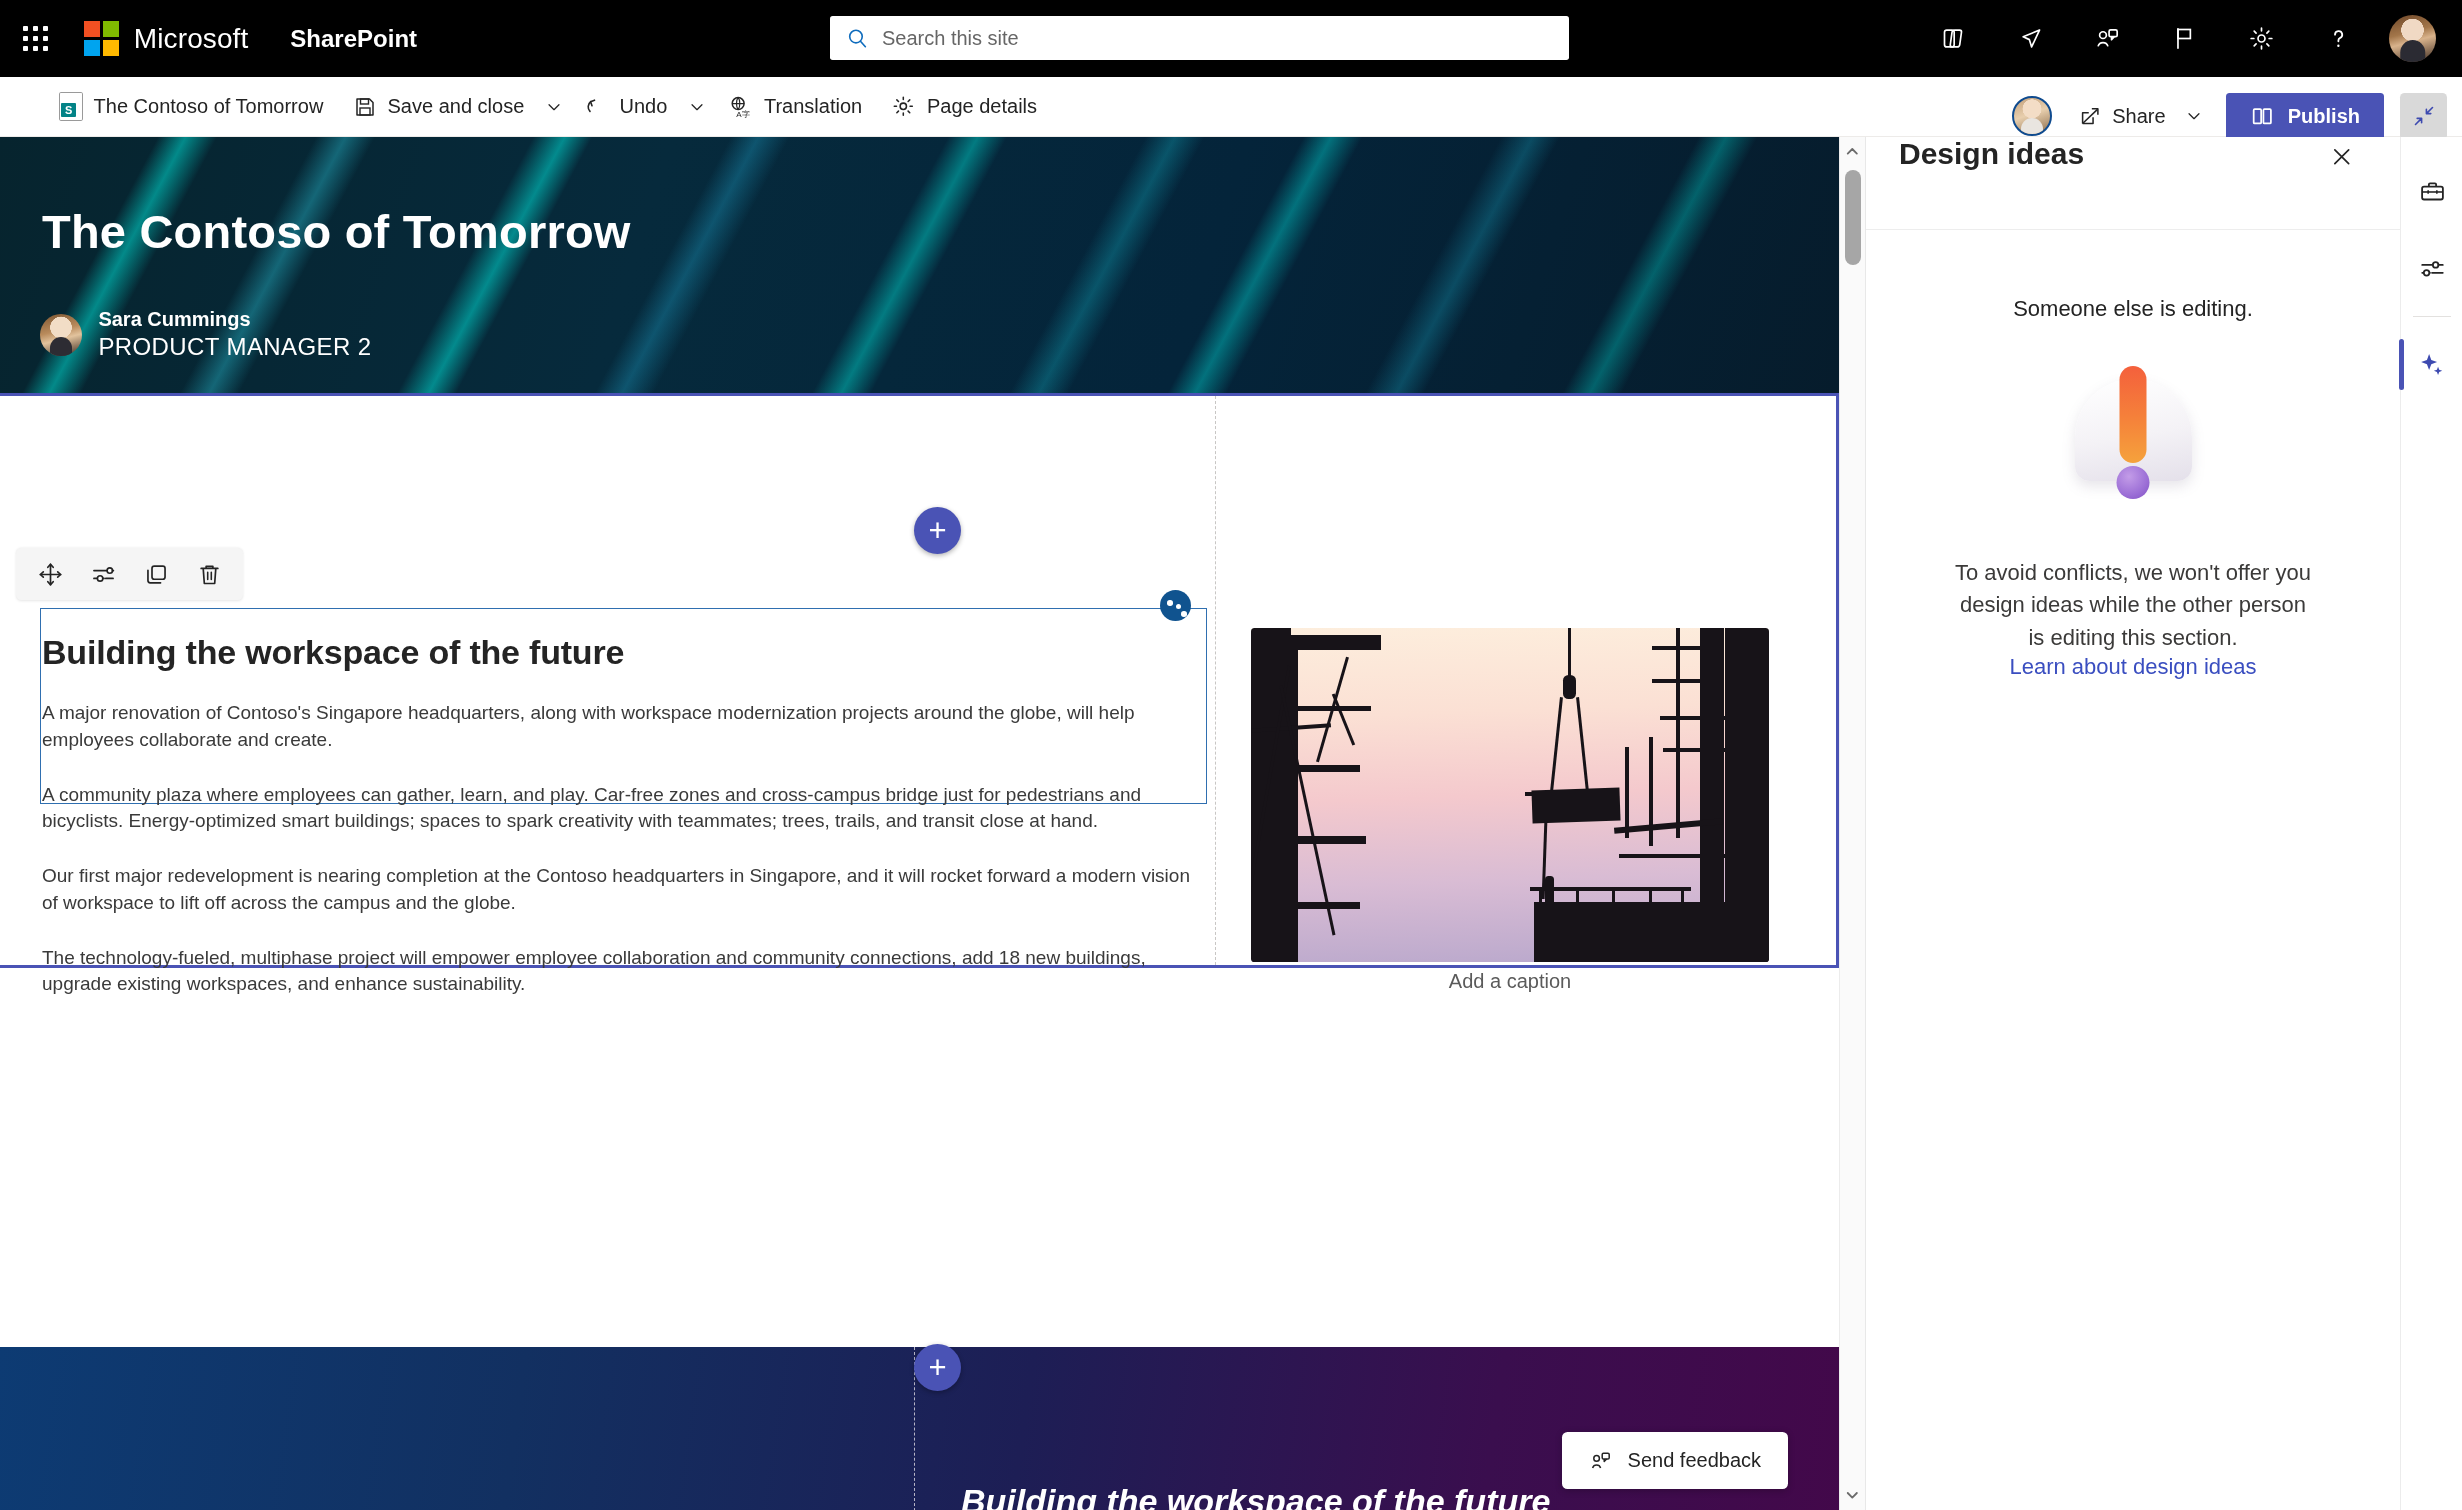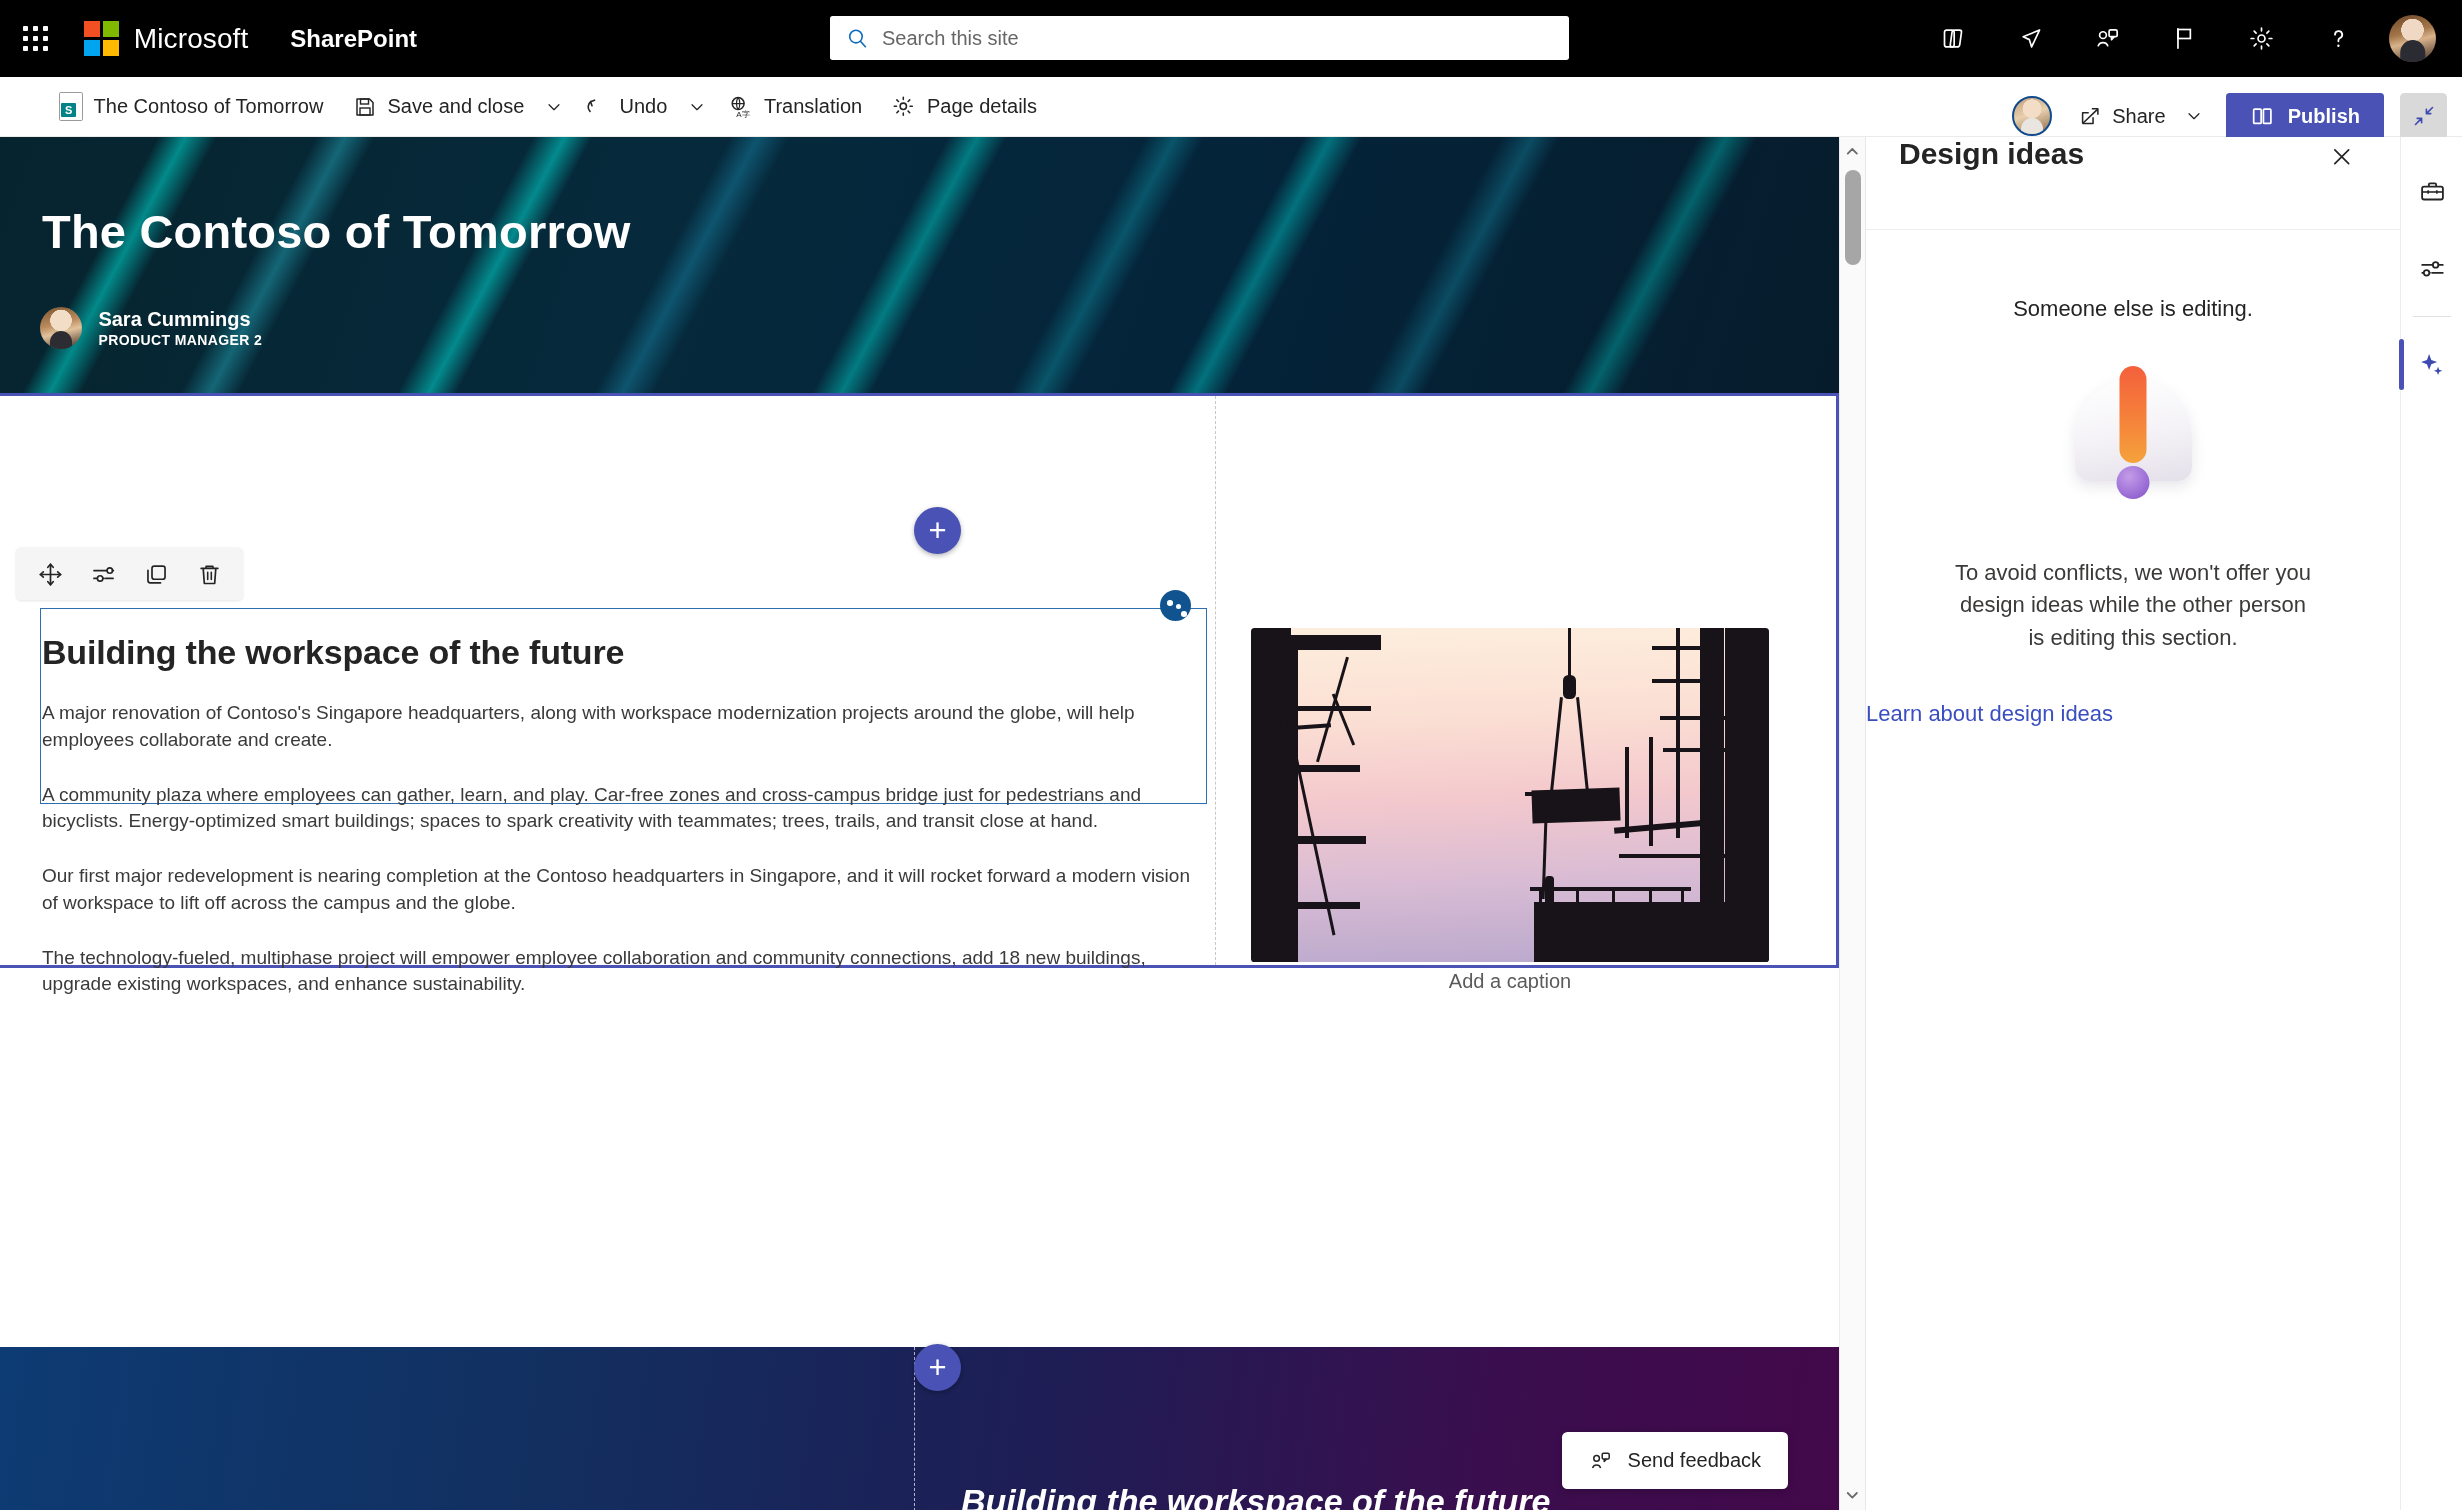--- a/index.html
+++ b/index.html
@@ -134,21 +134,21 @@
     align-items: center; gap: 16.4px; }
   .hero-avatar {
     width: 42px; height: 42px; border-radius: 50%; overflow: hidden; position: relative;
     background: radial-gradient(circle at 50% 32%, #f2ddc6 0 30%, transparent 31%),
                 linear-gradient(165deg, #7a5430 0%, #b98b5c 40%, #e2c39d 58%, #34251c 100%);
   }
   .hero-avatar::after { content: ""; position: absolute; left: 50%; top: 57%;
     transform: translateX(-50%); width: 22px; height: 20px;
     background: #2d2c33; border-radius: 11px 11px 0 0; }
   .hero-name { color: #ffffff; font-size: 20px; font-weight: 700; line-height: 1.25; }
-  .hero-role { color: #ffffff; font-size: 14px; font-weight: 700; line-height: 1.25;
+  .hero-role { color: #ffffff; font-size: 24px; font-weight: 400; line-height: 1.25;
     letter-spacing: 0.4px; }
 
   
   .section1 {
     position: relative; width: 1839px; height: 575px; background: #ffffff;
     border-top: 3.6px solid #4a53b5; border-bottom: 3.6px solid #4a53b5;
     border-right: 3.6px solid #4a53b5; border-left: none;
   }
   .col-divider { position: absolute; left: 1215px; top: 0; bottom: 0;
     border-left: 1.8px dashed #c8c6c4; }
@@ -252,21 +252,21 @@
     width: 27px; height: 97px; border-radius: 13.7px;
     background: linear-gradient(180deg, #f4603c 0%, #f5803a 52%, #f5a23c 100%);
   }
   .bell-dot {
     position: absolute; left: 50%; top: 102px; transform: translateX(-50%);
     width: 33px; height: 33px; border-radius: 50%;
     background: radial-gradient(circle at 38% 32%, #c39ce8 0%, #9c6fd6 60%, #7f4fc4 100%);
   }
   .panel-desc { margin: 47px auto 0 auto; width: 365px; text-align: center;
     font-size: 22px; line-height: 1.47; color: #3b3a39; }
-  .panel-link { display: block; margin-top: 47px;
+  .panel-link { display: block; text-align: center; 
     font-size: 22px; color: #3a4ec0; text-decoration: none; cursor: pointer; }
 
   
   .rail {
     position: absolute; left: 2400px; top: 137px; width: 62px; height: 1373px;
     background: #ffffff; border-left: 0.9px solid #ececec;
   }
   .rail-btn { position: relative; width: 62px; height: 77px; display: flex;
     align-items: center; justify-content: center; cursor: pointer; }
   .rail-btn.selected::before {

